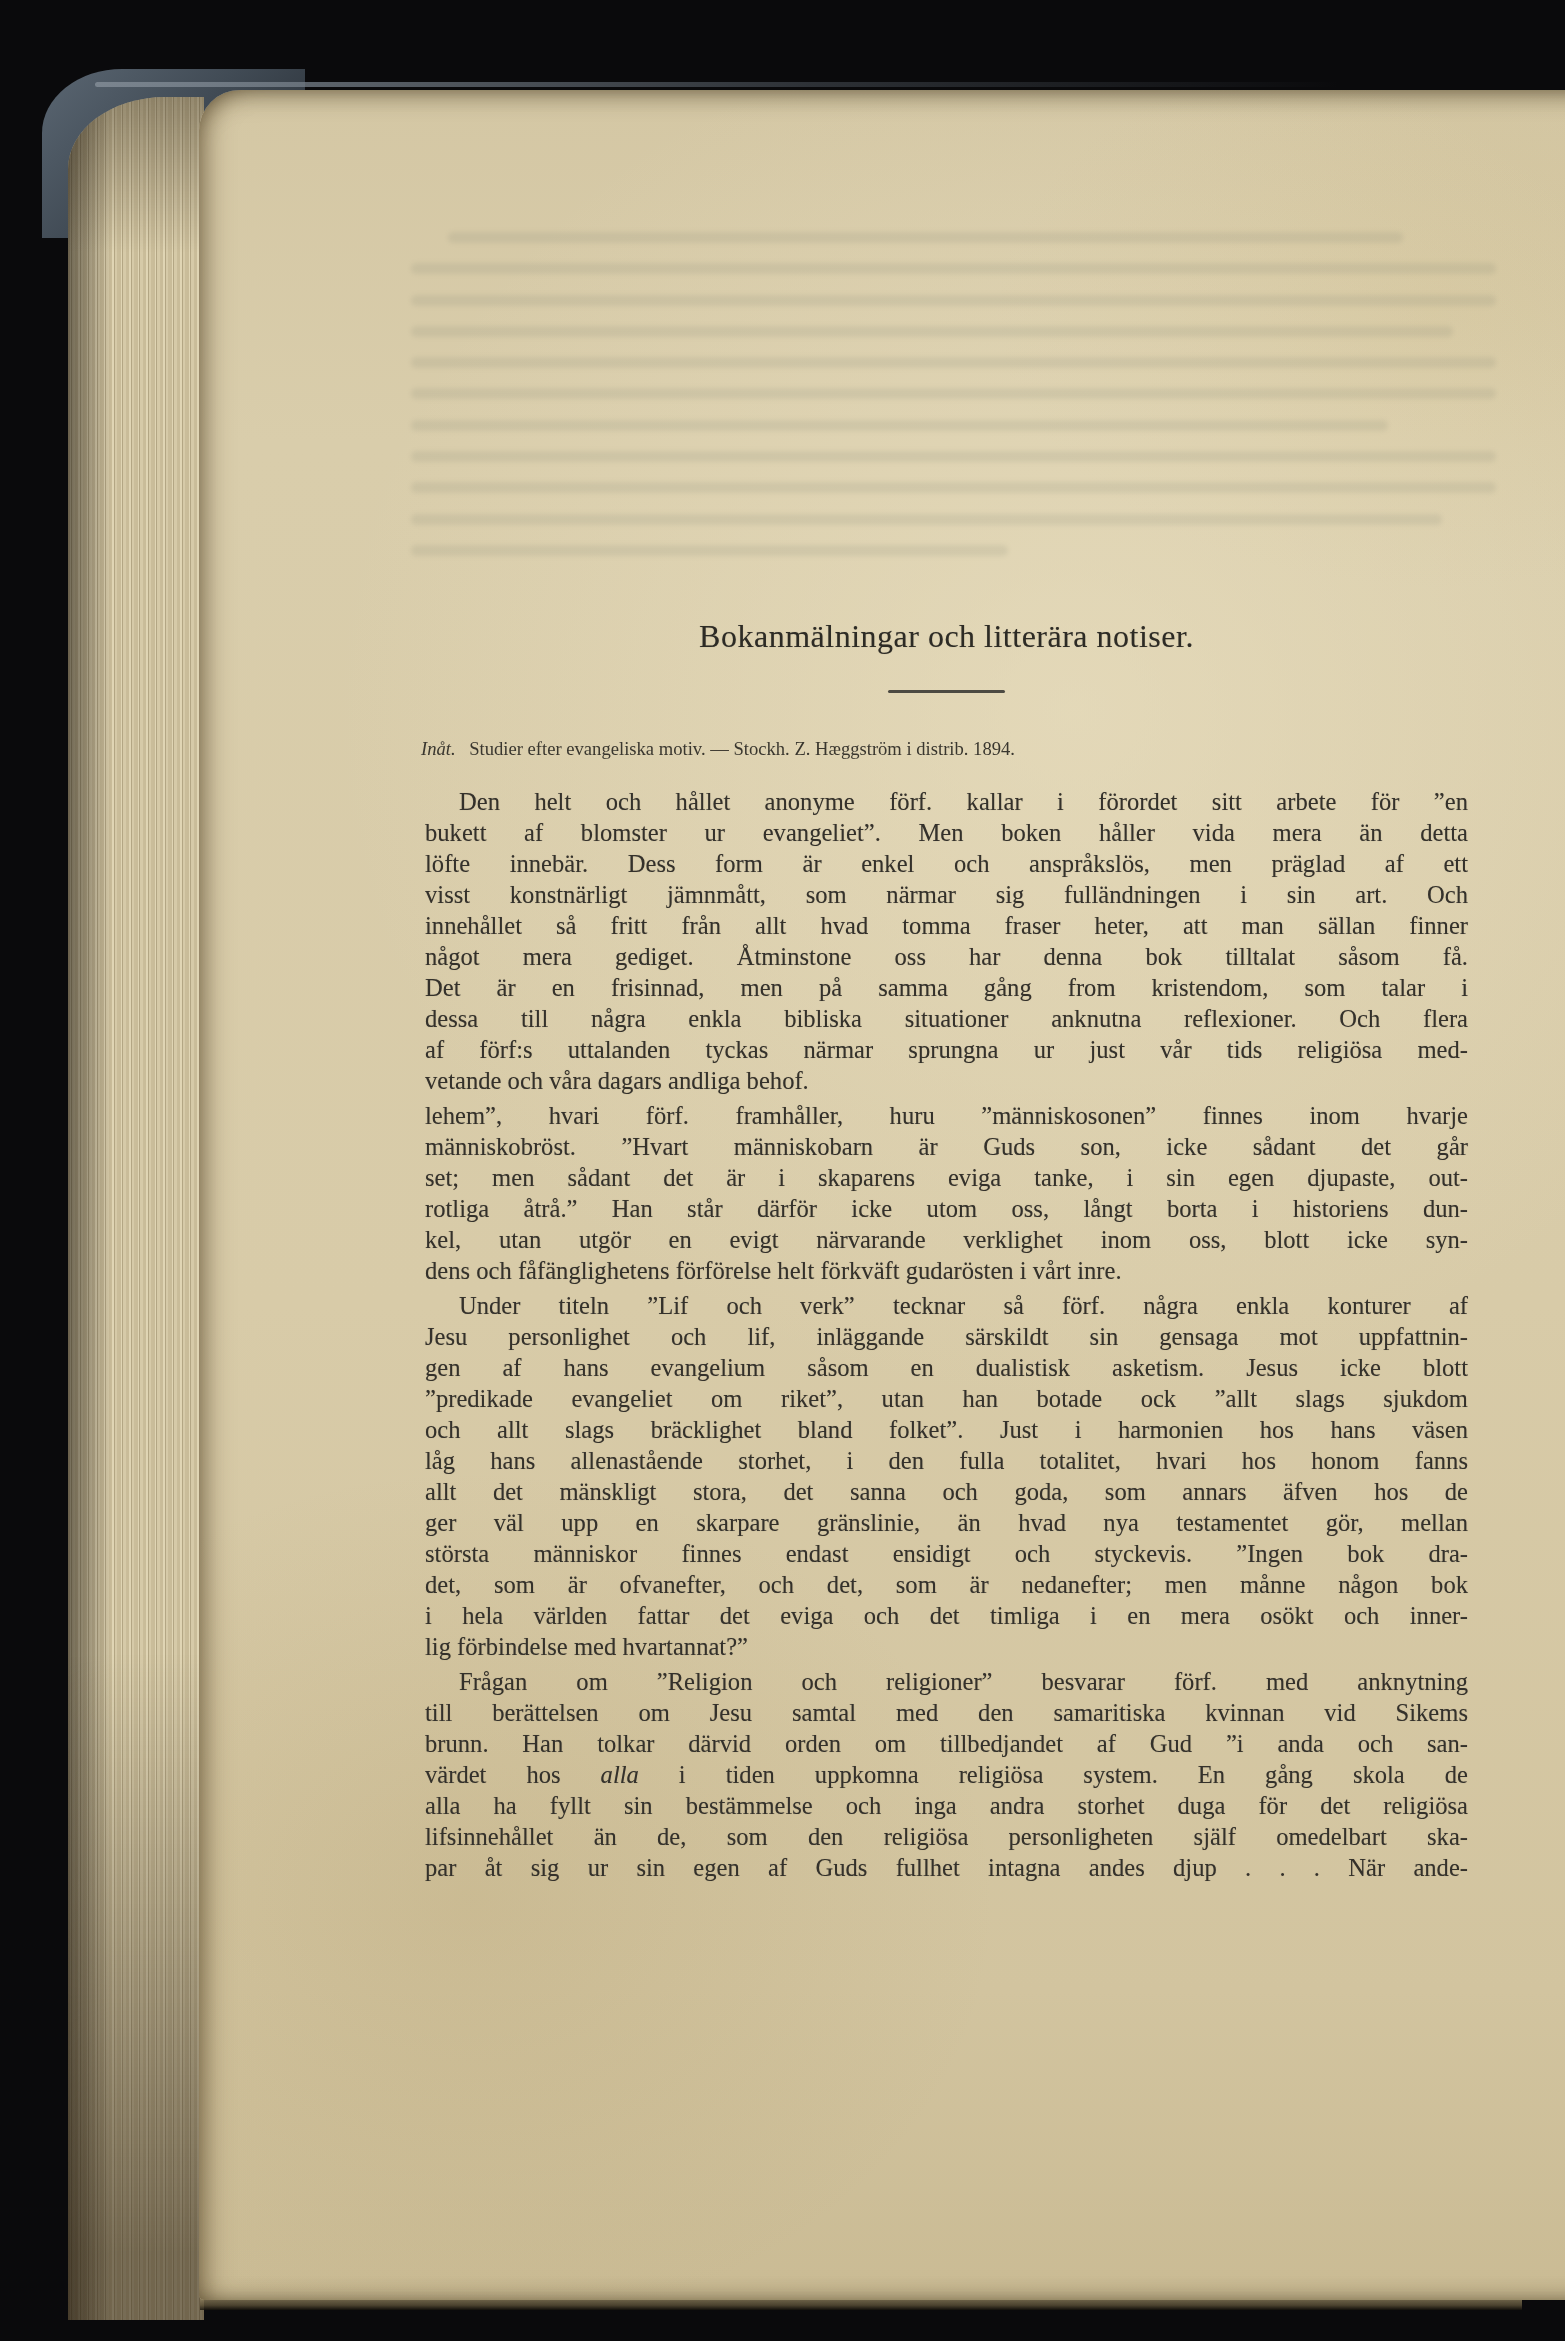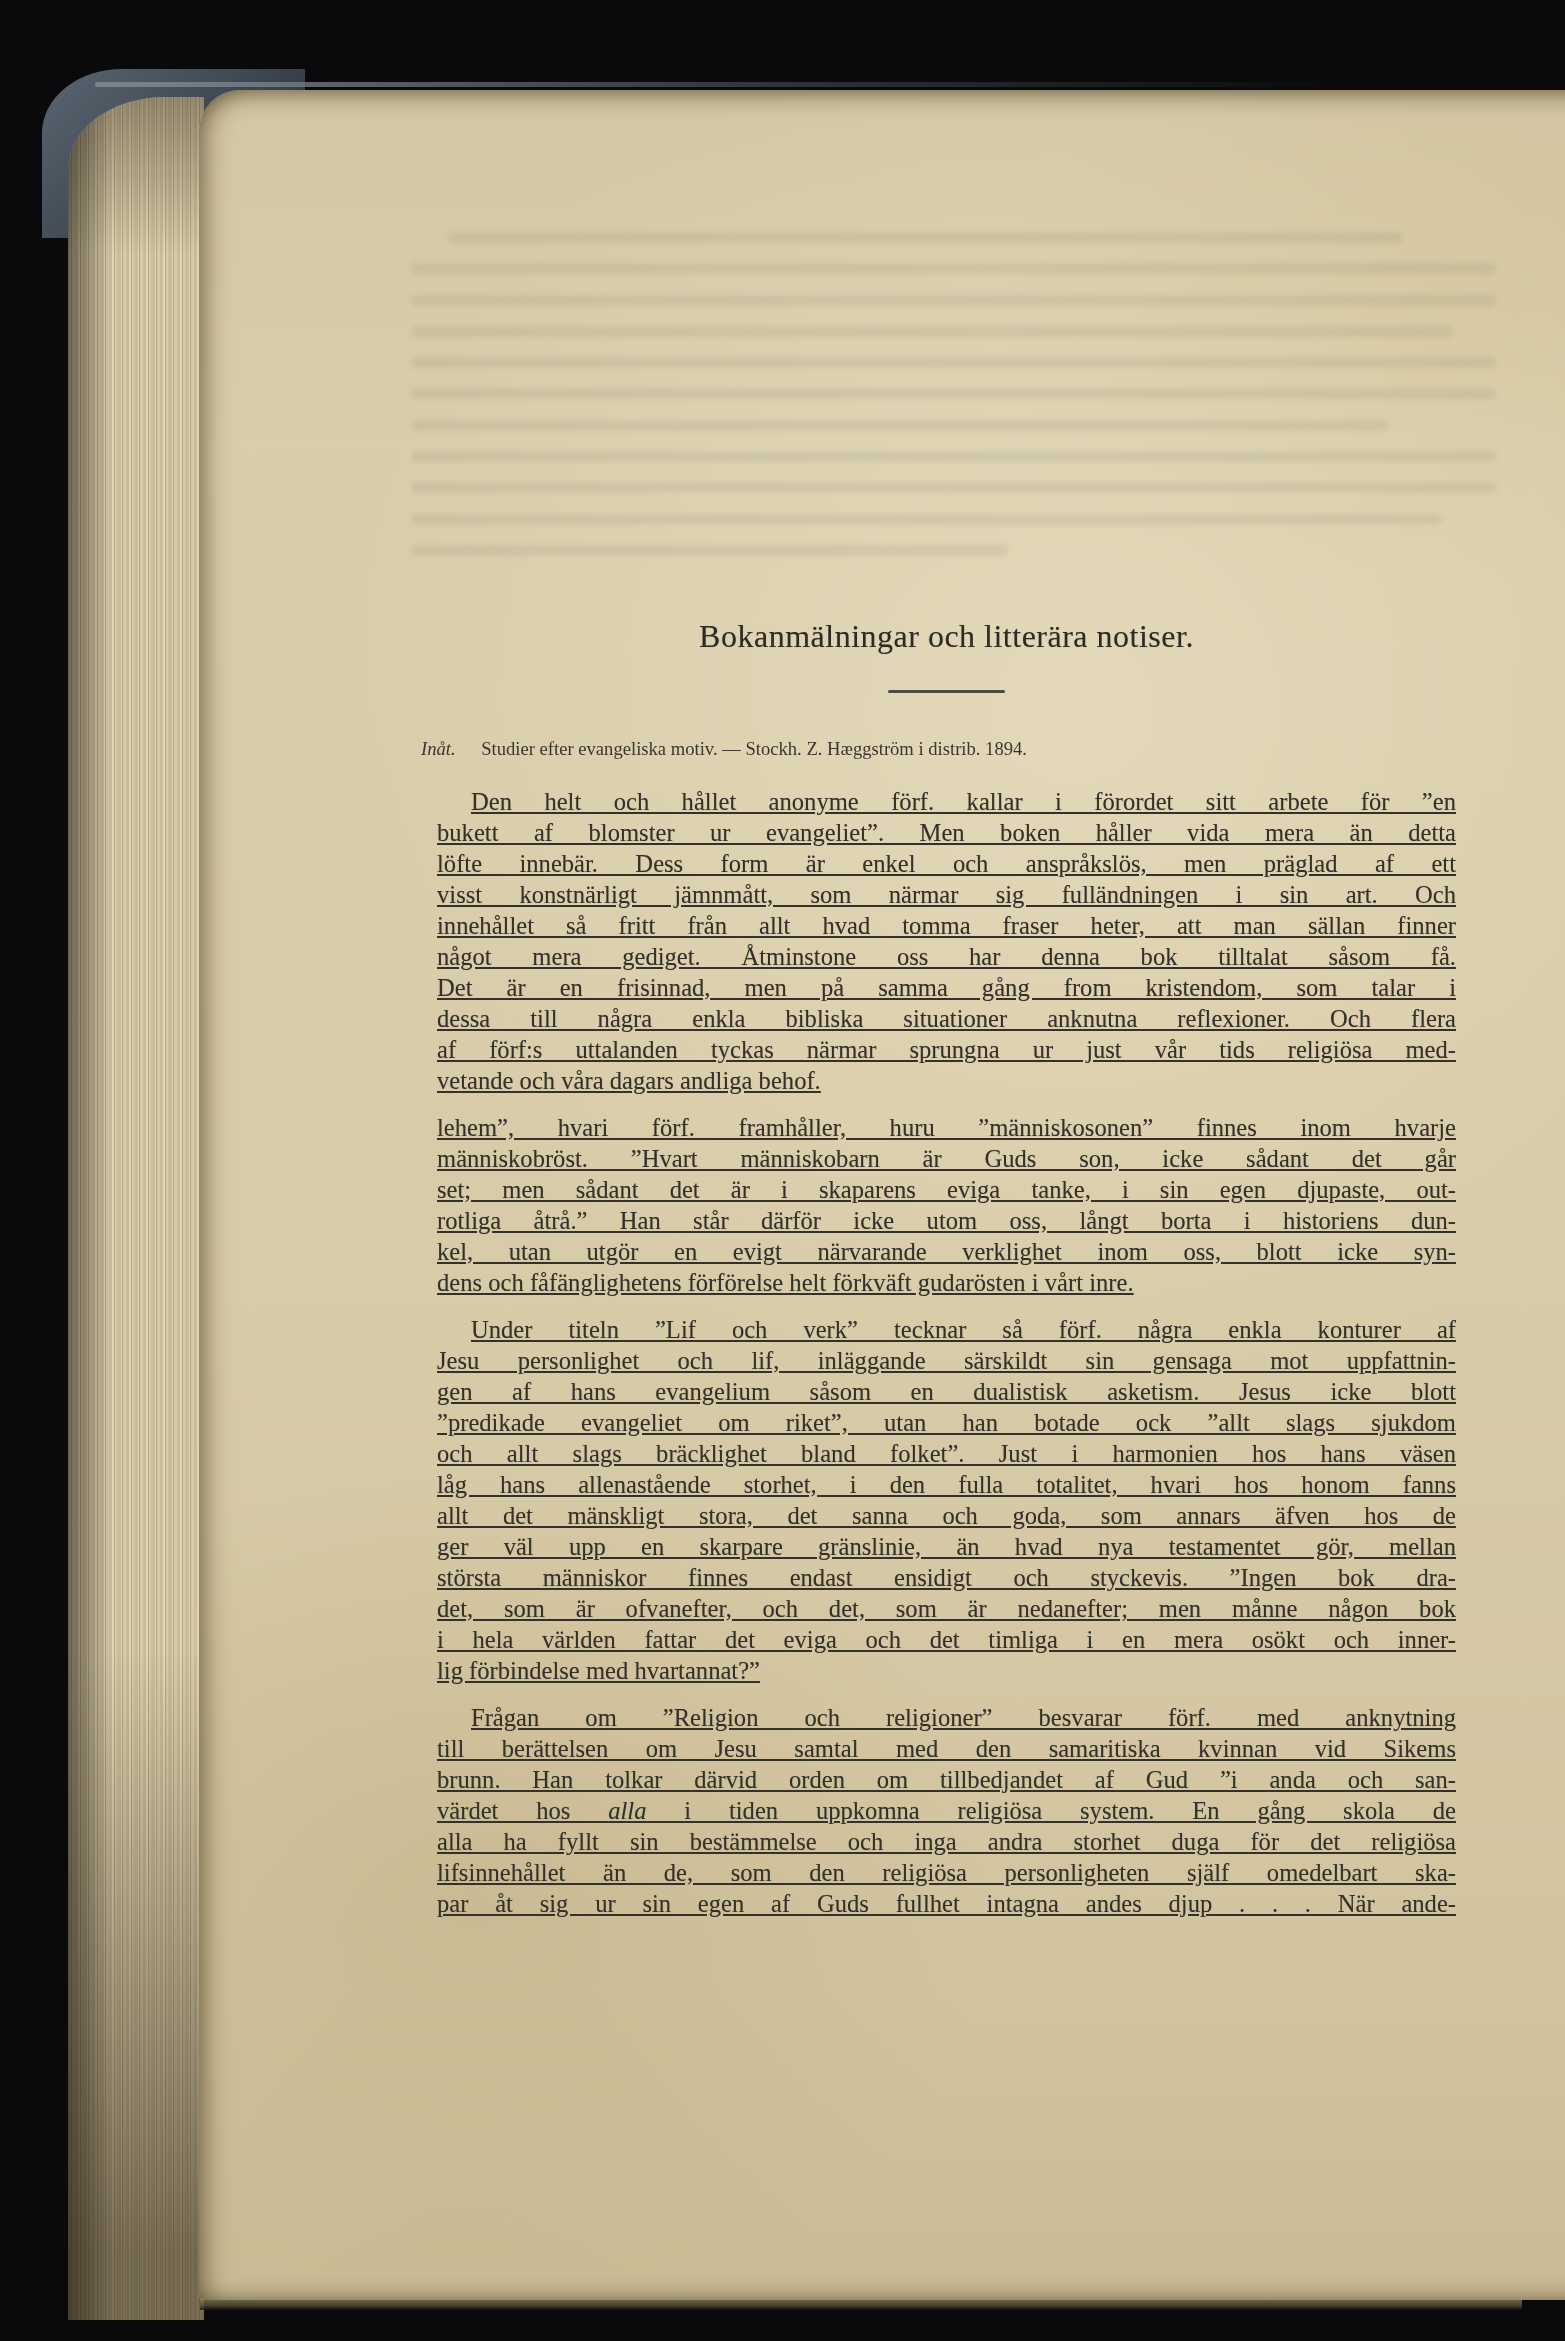--- a/index.html
+++ b/index.html
@@ -67,23 +67,23 @@
 
   
   .content{position:absolute;left:222px;top:0;width:1051px;color:#34312b;}
   .title{
     margin:527px 0 0;font-size:32px;line-height:39px;font-weight:500;
     letter-spacing:0.5px;text-align:center;color:#2d2b25;
     text-shadow:0 0 0.8px rgba(45,43,37,.35);
   }
   .rule{width:117px;height:2.5px;margin:34px auto 0;background:#4c4a42;border-radius:1.7px;}
   .ref{margin-top:44px;font-size:18.6px;line-height:24px;color:#3a372f;}
-  .ref em{font-style:italic;margin-right:21px;text-align:right;}
+  .ref em{font-style:italic;margin-right:9px;text-align:right;}
   .body{margin-top:25.4px;font-size:24.6px;line-height:31px;text-shadow:0 0 0.8px rgba(52,49,43,.30);}
-  .paragraph{margin:16px;text-decoration:underline;}
+  .paragraph{margin:4px;}
   .line{text-align:justify;text-align-last:justify;hyphens:none;}
   .line.first{text-indent:34px;}
   .line.last{text-align-last:left;}
   .line em{font-style:italic;}
 </style>
 </head>
 <body>
 
 <div class="scene">
   <div class="cover-corner"></div>

